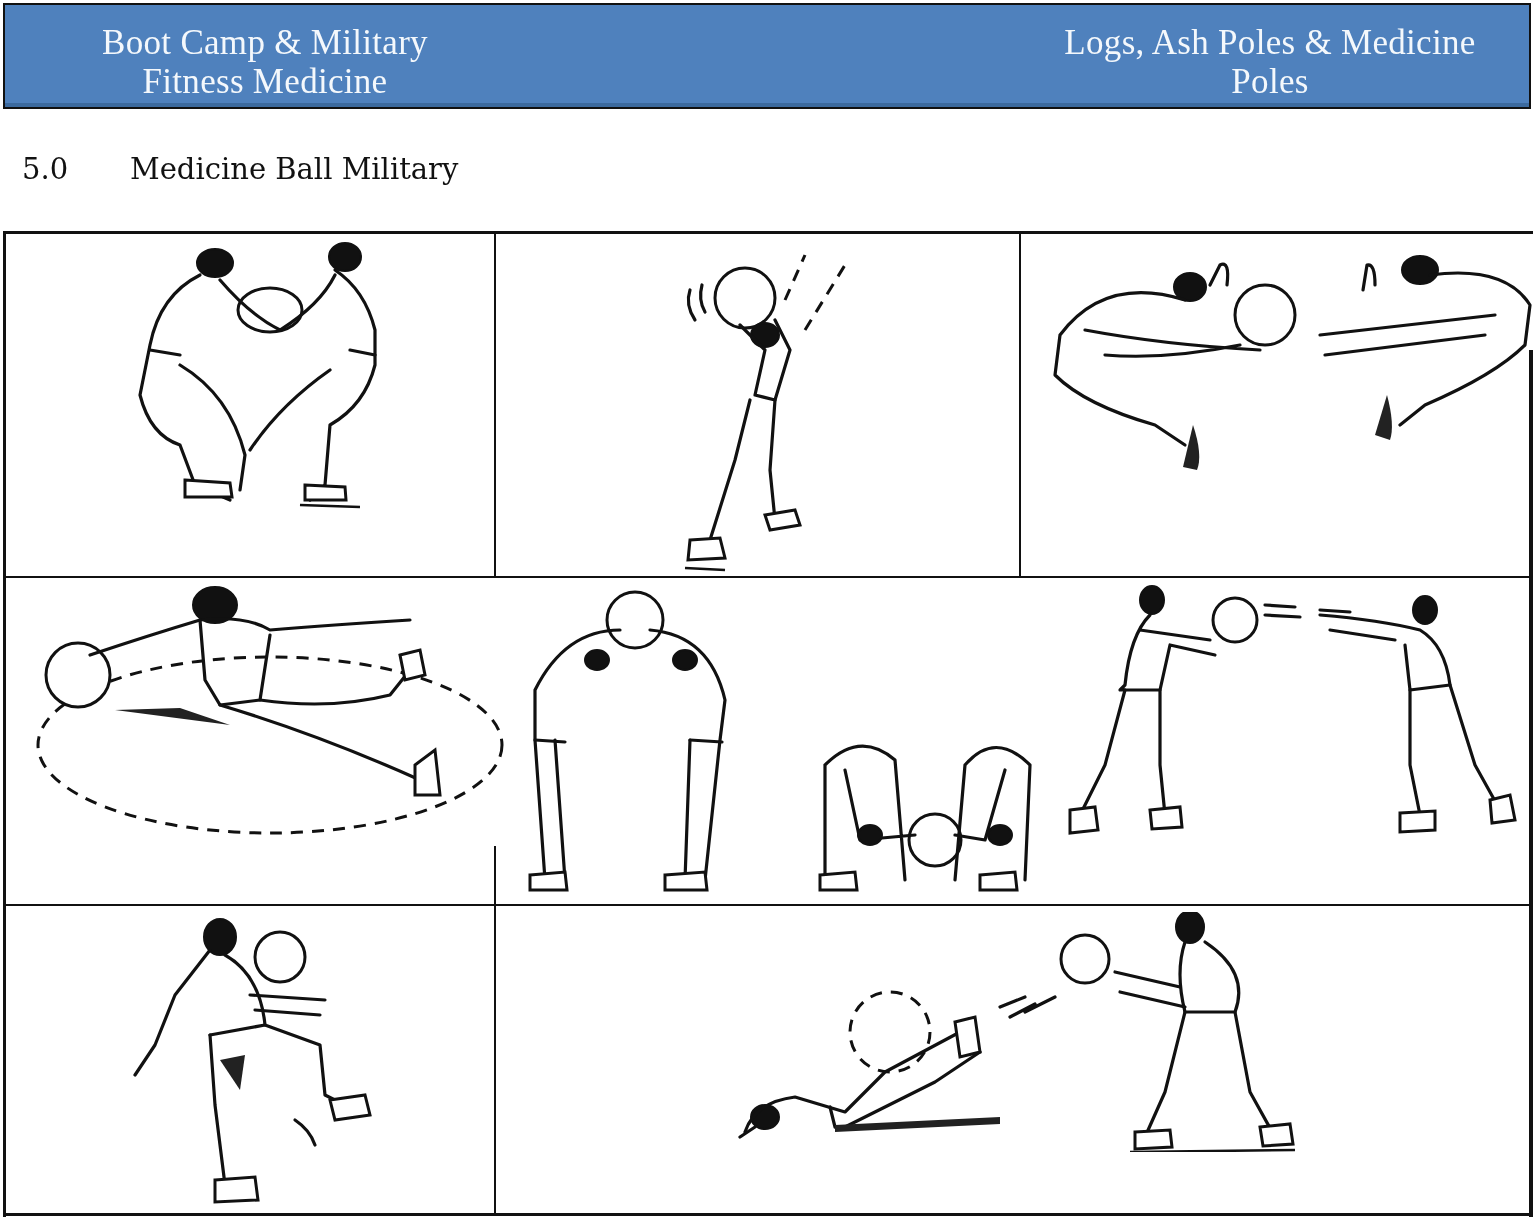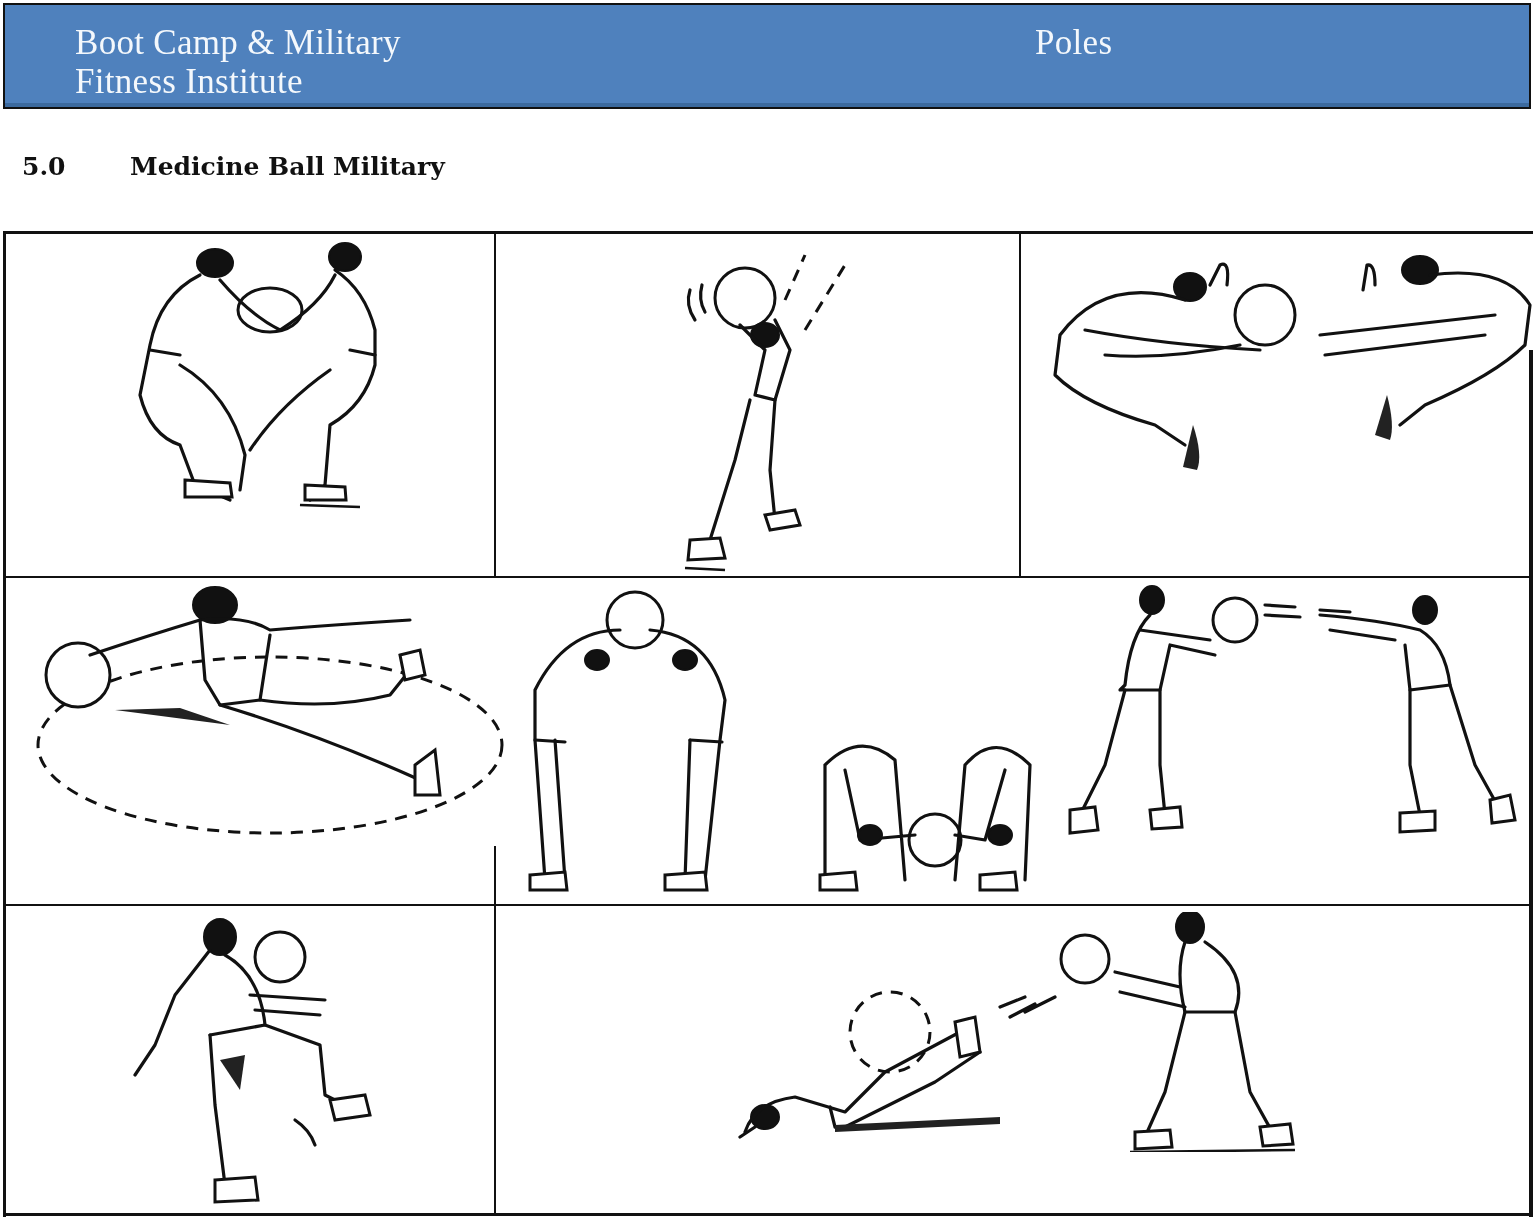--- a/index.html
+++ b/index.html
@@ -6,28 +6,28 @@
   body { width: 1540px; height: 1225px; position: relative; overflow: hidden; font-family: "DejaVu Serif", serif; }
 
   .header {
     position: absolute; left: 3px; top: 3px; width: 1528px; height: 106px;
     background: #4f81bd; border: 2px solid #111; box-sizing: border-box;
     box-shadow: inset 0 -4px 0 #3c6a9e;
   }
   .header .left, .header .right {
     position: absolute; top: 18px; color: #f4f8fc;
     font-family: "Liberation Serif", "DejaVu Serif", serif;
-    font-size: 35px; line-height: 39px; letter-spacing: 0.3px;
+    font-size: 35px; line-height: 39px; text-align: center; letter-spacing: 0.3px;
   }
   .header .left { left: 70px; width: 380px; }
   .header .right { left: 1030px; width: 470px; }
 
   .section-title {
     position: absolute; left: 22px; top: 152px;
-    font-family: "DejaVu Serif", serif; font-weight: bold; font-size: 25px; color: #111;
+    font-family: "DejaVu Serif", serif; font-weight: normal; font-size: 29px; color: #111;
     display: flex; align-items: baseline;
   }
   .section-title .num { width: 108px; }
 
   .grid { position: absolute; left: 0; top: 0; width: 1540px; height: 1225px; }
   .line { position: absolute; background: #111; }
 
   .cell { position: absolute; }
   .cell svg { position: absolute; left: 0; top: 0; width: 100%; height: 100%; }
   svg .fig { fill: none; stroke: #111; stroke-width: 3.2; stroke-linecap: round; stroke-linejoin: round; }
@@ -37,23 +37,24 @@
   svg .shoe { fill: #fff; stroke: #111; stroke-width: 3; }
   svg .ground { fill: none; stroke: #111; stroke-width: 2.5; }
   svg .shade { fill: #222; stroke: none; }
 </style>
 </head>
 <body>
 
 <div class="header">
   <div class="left">
     <div>Boot Camp &amp; Military</div>
-    <div>Fitness Institute</div>
+    <div>Fitness Medicine</div>
   </div>
   <div class="right">
+    <div>Logs, Ash Poles &amp; Medicine</div>
     <div>Poles</div>
   </div>
 </div>
 
 <div class="section-title">
   <span class="num">5.0</span>
   <span>Medicine Ball Military</span>
 </div>
 
 <div class="grid">

